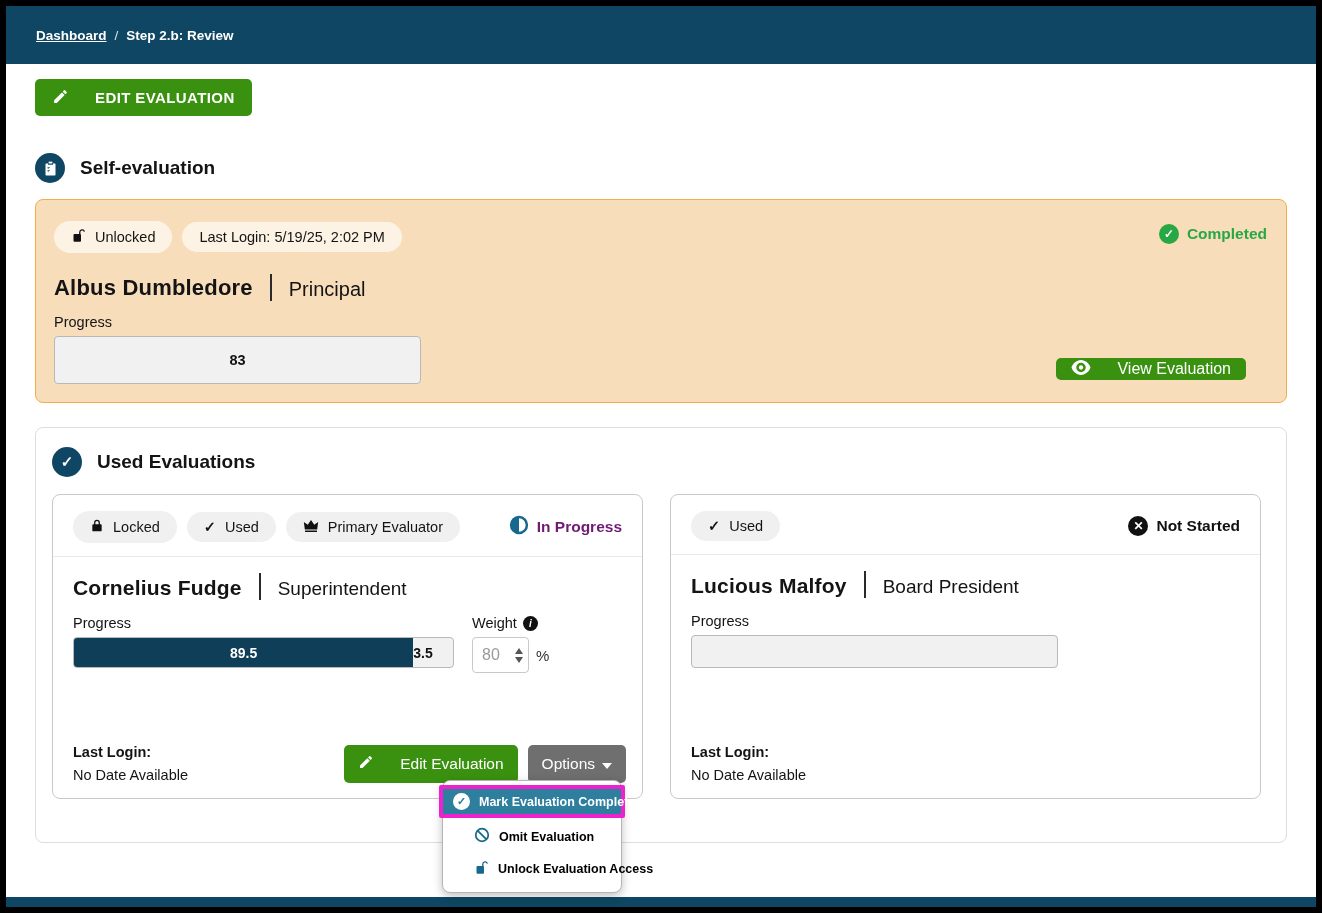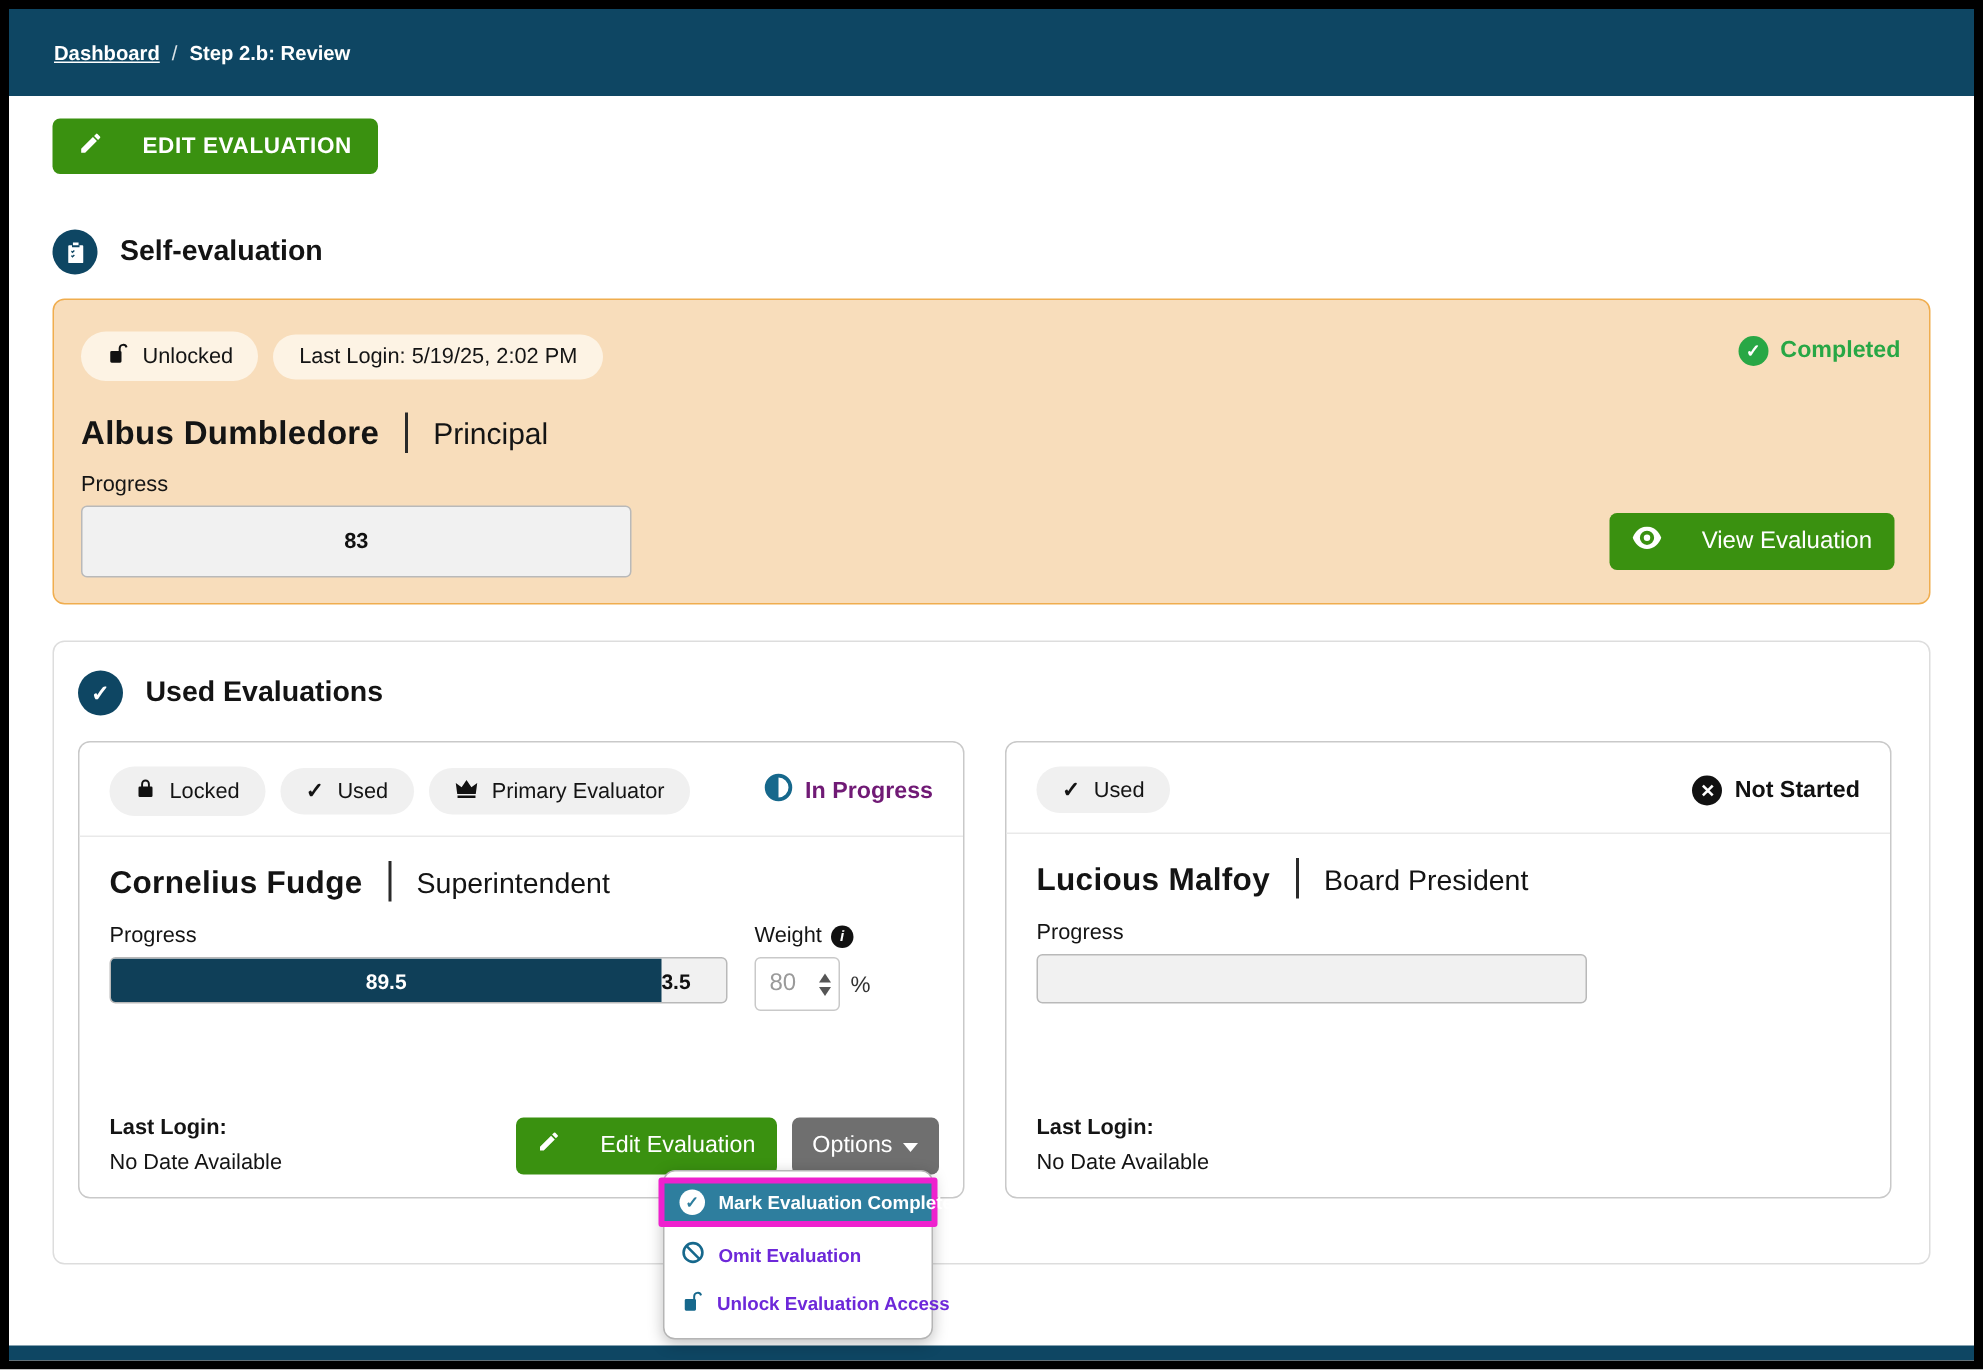--- a/index.html
+++ b/index.html
@@ -63,40 +63,40 @@
   .track { width:367px; height:48px; background:#f1f1f1; border:1px solid #b9b9b9;
            border-radius:4px; position:relative; overflow:hidden; }
   .track-center-label { position:absolute; inset:0; display:flex; align-items:center;
                         justify-content:center; font-weight:bold; font-size:14.5px; color:#111; }
   .fill { position:absolute; left:0; top:0; bottom:0; background:#0f3f58;
           display:flex; align-items:center; justify-content:center; color:#fff;
           font-weight:bold; font-size:14px; }
   .fill-overflow { position:absolute; left:100%; top:0; bottom:0; display:flex; align-items:center;
                    color:#111; font-weight:bold; font-size:14px; white-space:nowrap; }
 
-  .view-btn { position:absolute; right:23px; bottom:22px; height:38px; padding:0 15px;
+  .view-btn { position:absolute; right:40px; bottom:22px; height:22px; padding:0 15px;
               font-size:16px; background:#3a9110; border-radius:5px; }
 
   
   .used-container { margin-top:24px; border:1px solid #ddd; border-radius:8px;
                     padding:19px 16px; height:416px; background:#fff; }
   .cards-row { display:flex; gap:27px; margin-top:17px; }
   .eval-card { width:591px; height:305px; border:1px solid #c9c9c9; border-radius:8px;
                padding:16px 20px; position:relative; background:#fff; }
   .status-inline { margin-left:auto; }
   .st-inprogress { color:#701a75; }
   .st-notstarted { color:#111; }
   .card-divider { border-top:1px solid #e9e9e9; margin:13px -20px 0; }
 
   .eval-card .name-row { margin-top:16px; }
   .eval-card .person-name { font-size:21px; }
   .eval-card .person-role { font-size:19px; }
 
   .pw-row { margin-top:15px; display:flex; gap:18px; }
-  .track-card { width:412px; height:31px; }
+  .track-card { width:381px; height:31px; }
 
   .weight-input { width:57px; height:36px; border:1px solid #c9c9c9; border-radius:4px;
                   display:flex; align-items:center; padding:0 5px 0 9px; background:#fff; }
   .weight-value { color:#9a9a9a; font-size:16px; flex:1; }
   .spinner { display:flex; flex-direction:column; gap:3px; align-items:center; cursor:pointer; }
   .spin-up, .spin-down { width:0; height:0; border-left:4.5px solid transparent;
                          border-right:4.5px solid transparent; }
   .spin-up   { border-bottom:6px solid #555; }
   .spin-down { border-top:6px solid #555; }
   .weight-row { display:flex; align-items:center; gap:7px; }
@@ -111,21 +111,21 @@
   .last-login .ll-value { font-size:14.5px; margin-top:7px; }
   .bottom-buttons { margin-left:auto; display:flex; gap:10px; }
   .btn-edit { background:#3a9110; height:38px; padding:0 14px; font-size:15.5px; }
   .btn-options { background:#6f6f6f; height:38px; padding:0 14px; font-size:15.5px; gap:7px; }
 
   
   .dropdown { position:absolute; top:calc(100% - 18px); right:20px; width:180px; background:#fff;
               border:1px solid #b5b5b5; border-radius:8px; padding:4px 0 7px;
               box-shadow:0 3px 10px rgba(0,0,0,.25); z-index:30; }
   .dd-item { display:flex; align-items:center; gap:9px; padding:7px 11px; font-size:12.5px;
-             color:#6d28d9; font-weight:600; cursor:pointer; white-space:nowrap; }
+             color:#000000; font-weight:600; cursor:pointer; white-space:nowrap;margin-left:20px; }
   .dd-item.active { background:#2e7e9e; color:#fff; border:4px solid #ee21ce;
                     margin:0 -4px 2px; padding:4px 10px; border-radius:2px; }
   .dd-check-circle { width:17px; height:17px; border-radius:50%; background:#fff; color:#2e7e9e;
                      display:inline-flex; align-items:center; justify-content:center;
                      font-size:11px; font-weight:bold; flex:none; }
   .dd-item svg { flex:none; }
 
   .footer-bar { height:10px; background:#0e4663; flex:none; }
 </style>
 </head>

